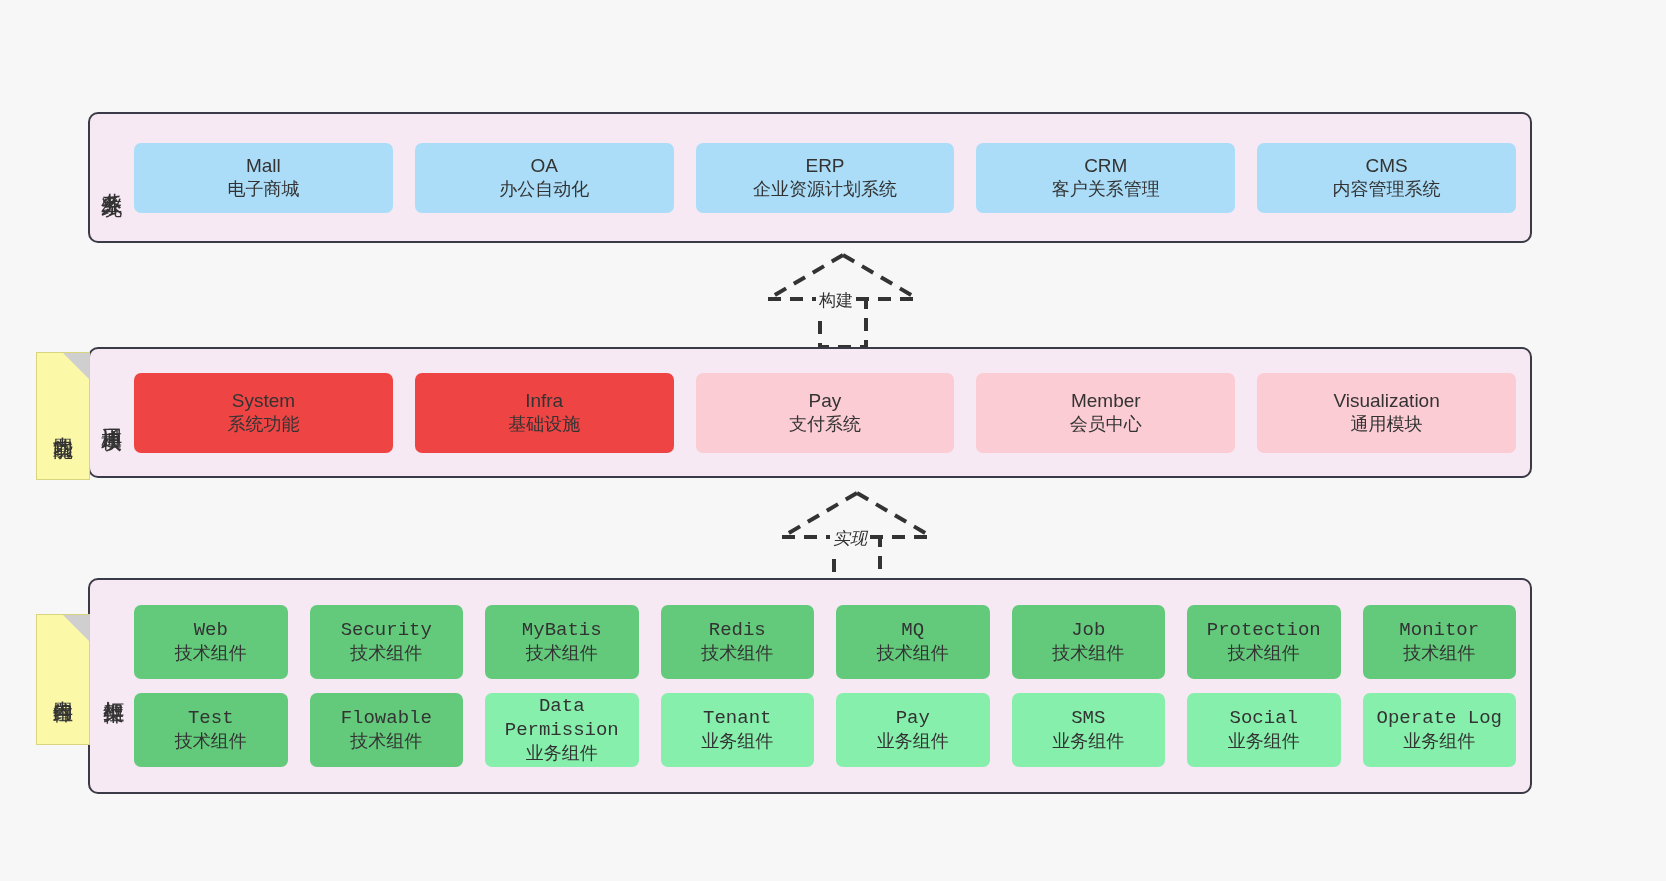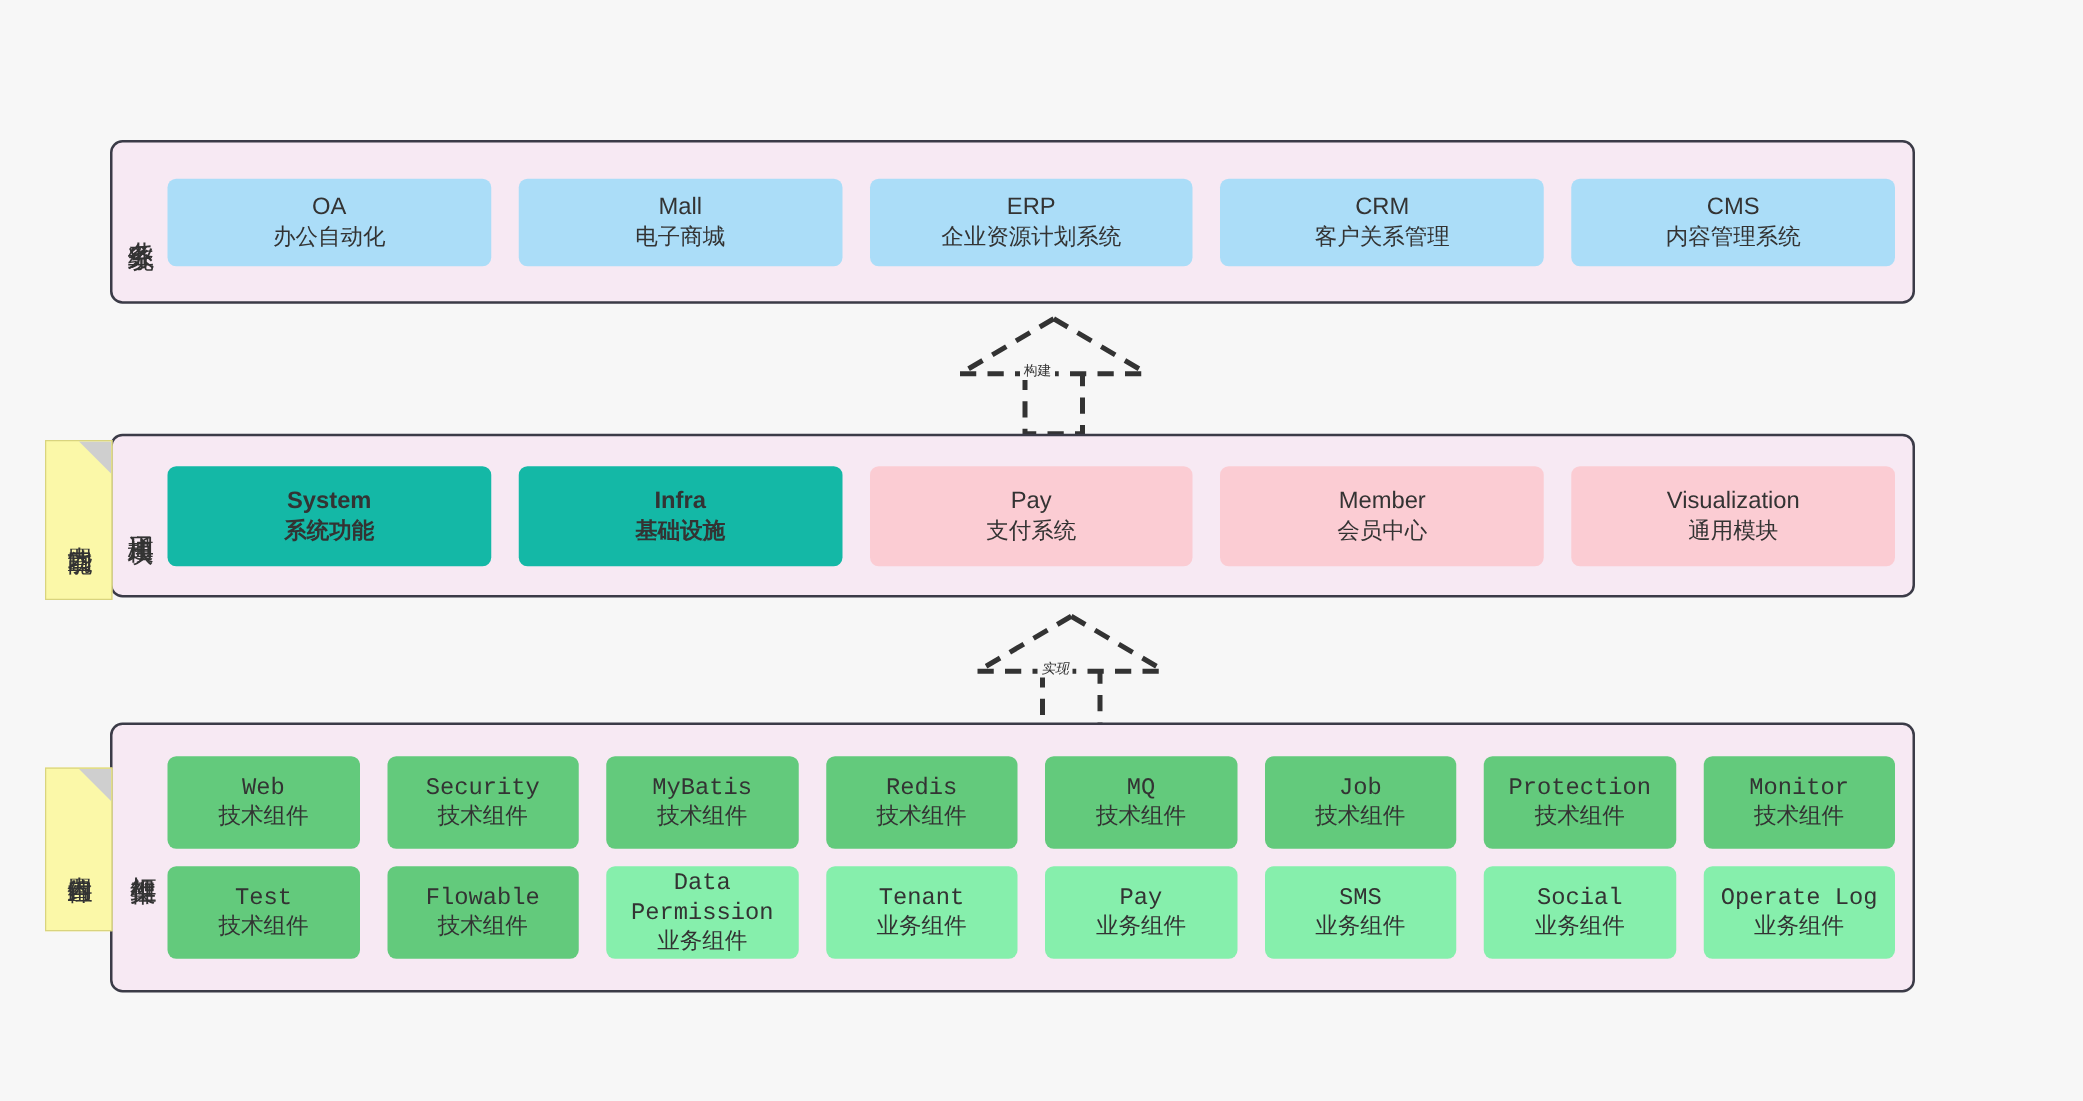--- a/index.html
+++ b/index.html
@@ -82,21 +82,21 @@
   .card .t1 {
     font-size: 19px;
     color: #333333;
   }
   .card .t2 {
     font-size: 18px;
     color: #333333;
   }
 
   .c-blue       { background: #ABDDF8; }
-  .c-red        { background: #14b8a6; font-weight: bold; }
+  .c-red        { background: #ef4444; }
   .c-pink       { background: #FBCCD3; }
   .c-green      { background: #63CA7C; }
   .c-greenlight { background: #86efac; }
 
   
   #layer-business { left: 88px;  top: 112px; width: 1444px; height: 131px; }
   #layer-modules  { left: 88px;  top: 347px; width: 1444px; height: 131px; }
   #layer-frame    { left: 88px;  top: 578px; width: 1444px; height: 216px; font-family: Liberation Mono, monospace; }
 
   #layer-business .card { height: 70px; }
@@ -138,47 +138,47 @@
 
   
   .connector {
     position: absolute;
     width: 190px;
     height: 105px;
   }
   .connector svg { display: block; }
   .conn-label {
     position: absolute;
-    font-size: 11px;
+    font-size: 17px;
     color: #333333;
     background: #f7f7f7;
     padding: 0 3px;
     white-space: nowrap;
   }
   #conn-build  { left: 748px; top: 247px; }
   #conn-impl   { left: 762px; top: 485px; font-style: italic; }
   #conn-build  .conn-label { left: 68px; top: 42px; }
   #conn-impl   .conn-label { left: 68px; top: 42px; }
 </style>
 </head>
 <body>
 
 <div id="canvas">
 
   <div class="layer" id="layer-business">
     <div class="layer-title">业务系统</div>
     <div class="layer-body">
       <div class="row">
         <div class="card c-blue">
+          <span class="t1">Mall</span>
+          <span class="t2">电子商城</span>
+        </div>
+        <div class="card c-blue">
           <span class="t1">OA</span>
           <span class="t2">办公自动化</span>
-        </div>
-        <div class="card c-blue">
-          <span class="t1">Mall</span>
-          <span class="t2">电子商城</span>
         </div>
         <div class="card c-blue">
           <span class="t1">ERP</span>
           <span class="t2">企业资源计划系统</span>
         </div>
         <div class="card c-blue">
           <span class="t1">CRM</span>
           <span class="t2">客户关系管理</span>
         </div>
         <div class="card c-blue">

